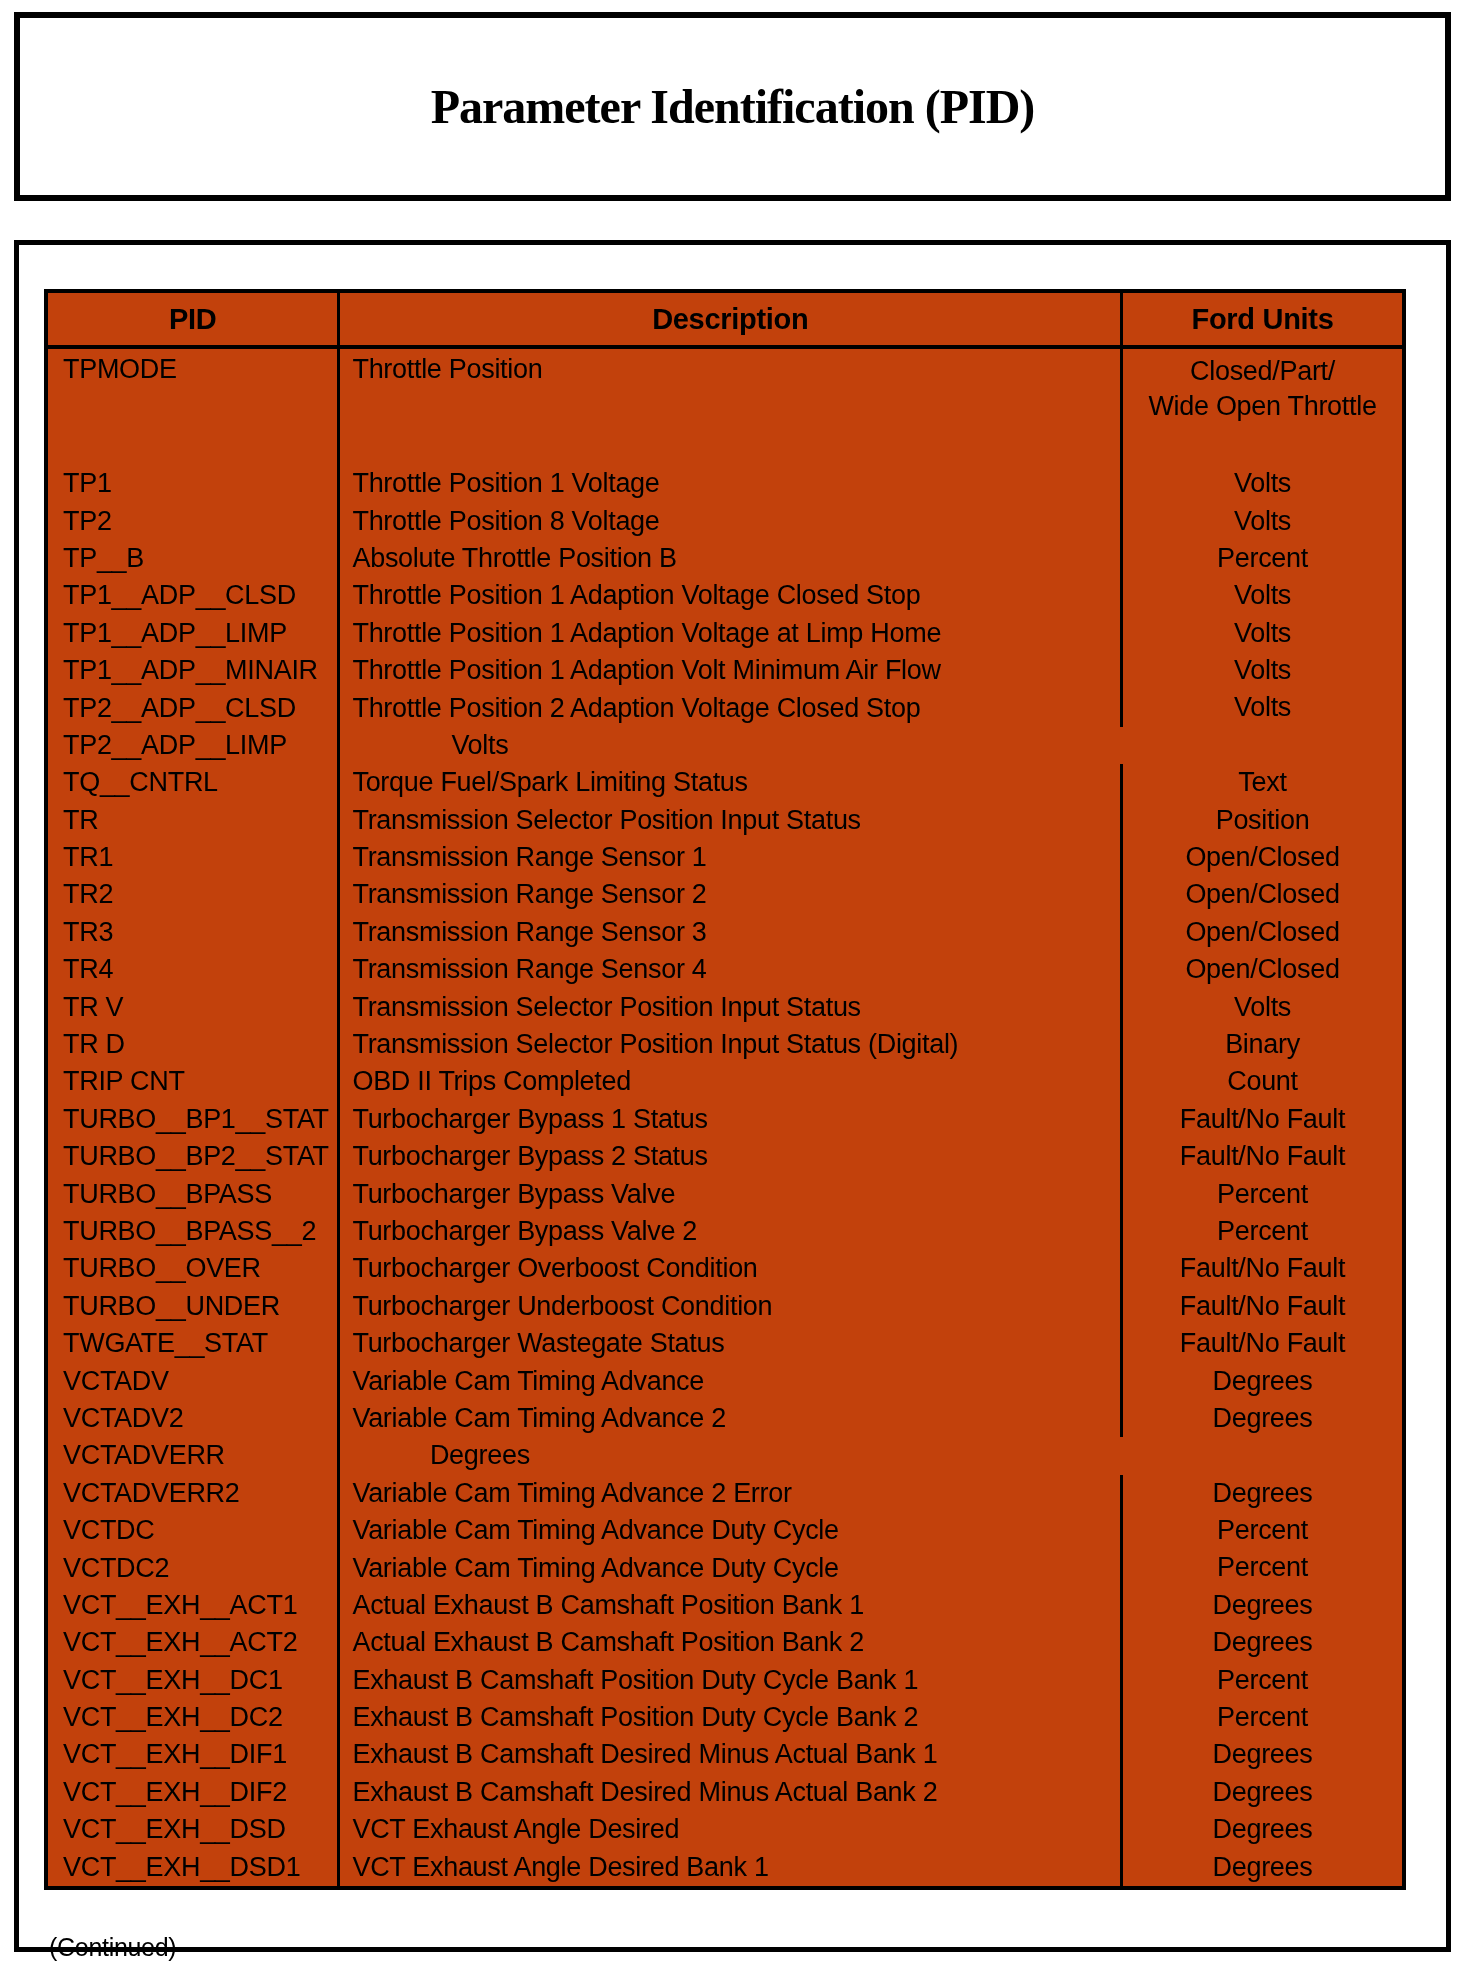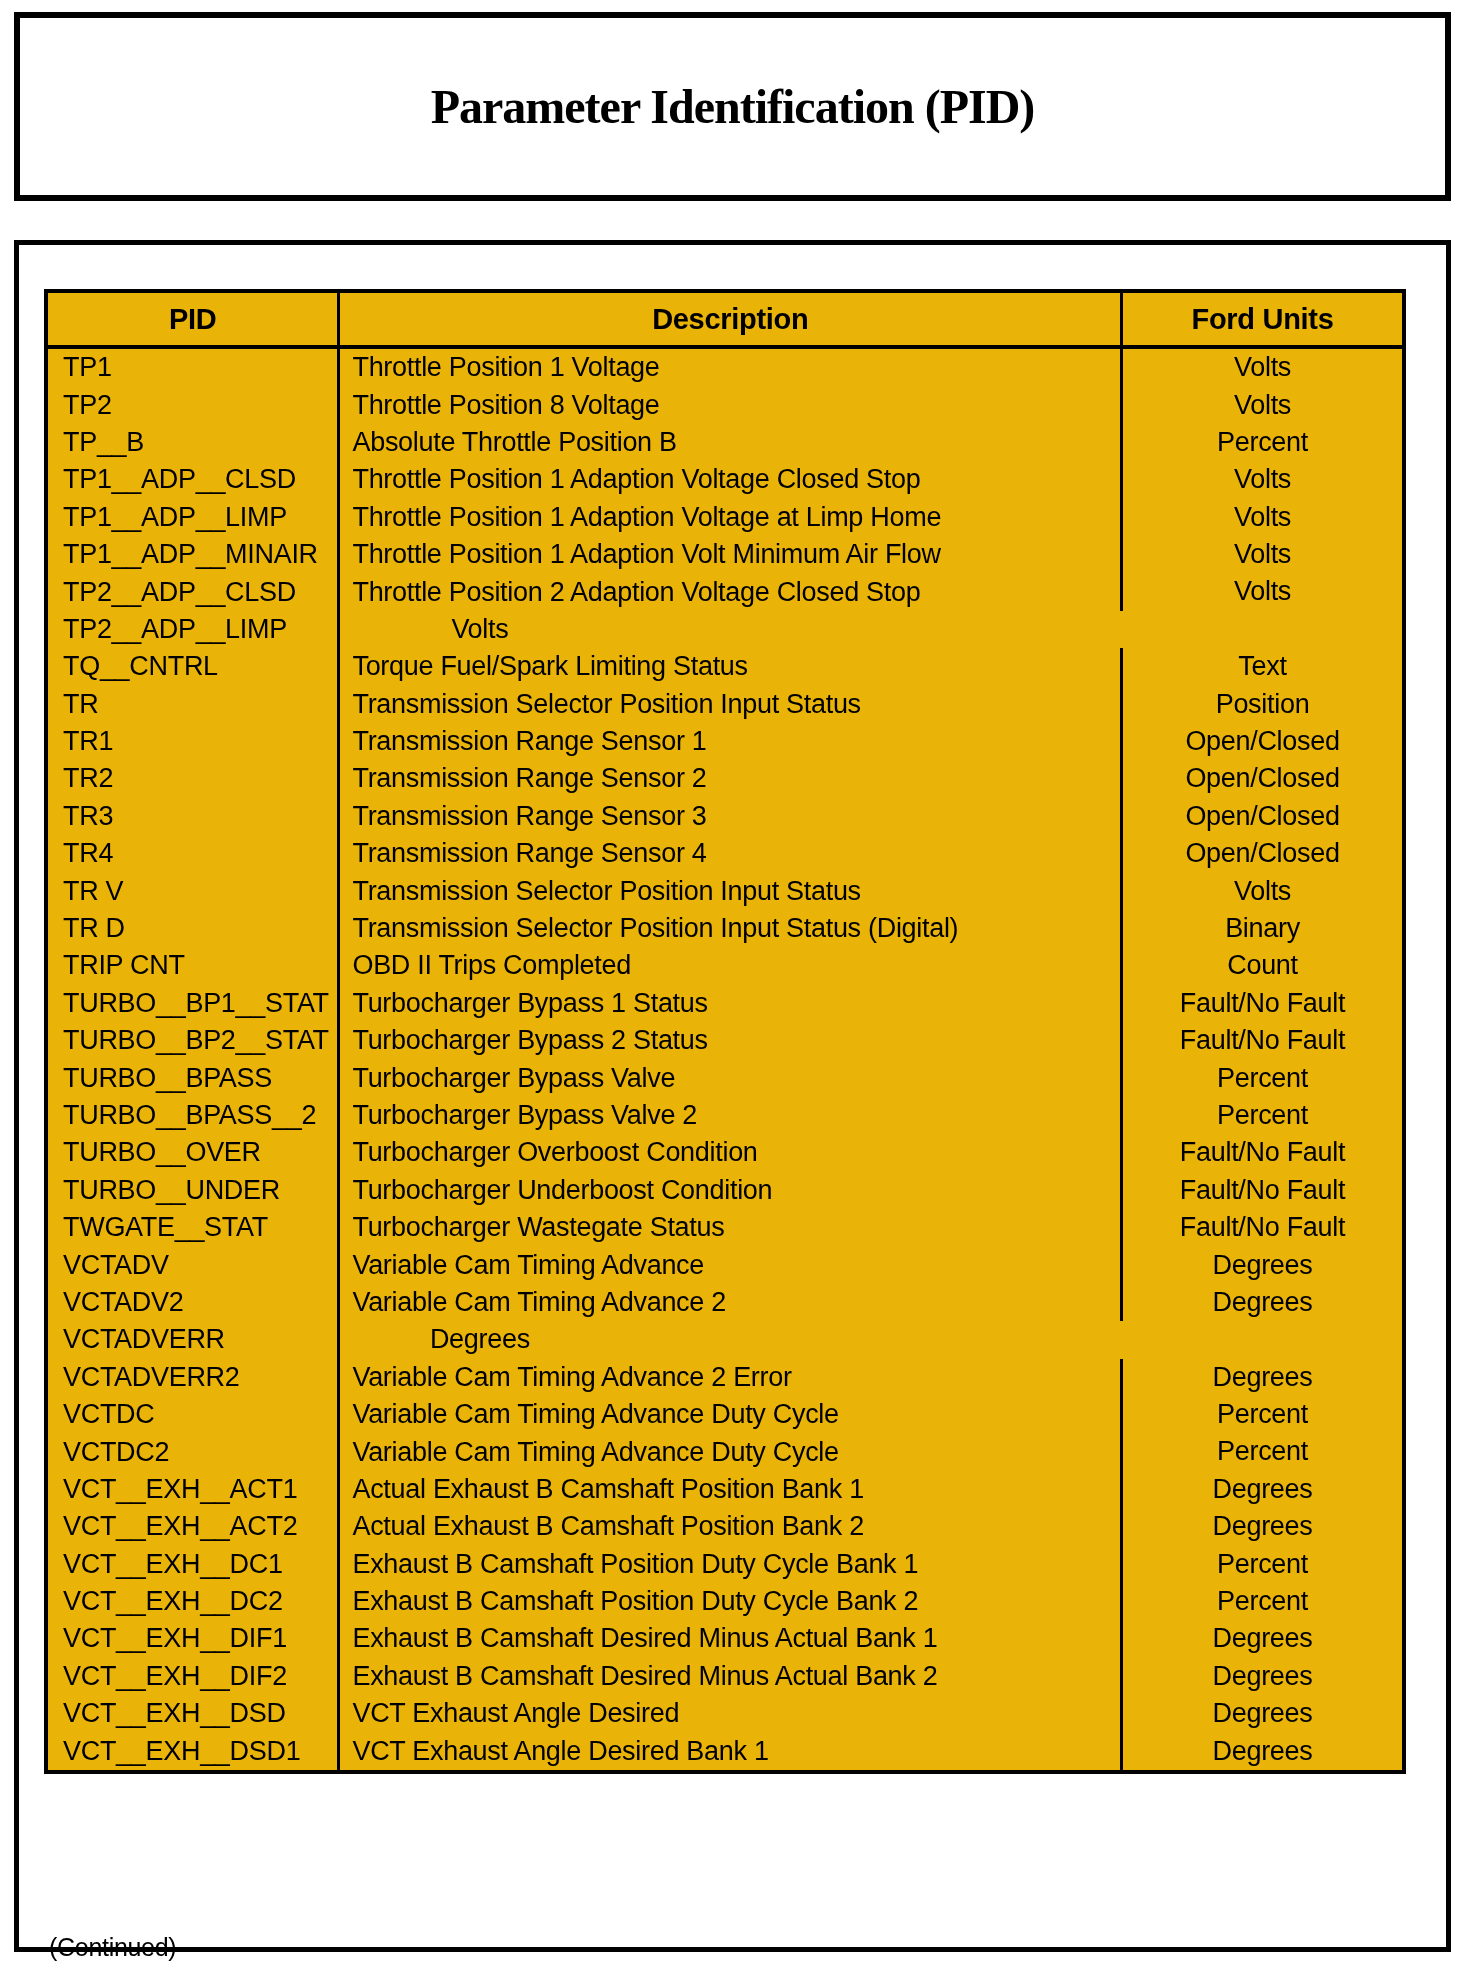--- a/index.html
+++ b/index.html
@@ -35,21 +35,21 @@
     width: 1437px; height: 1712px;
     border: 5px solid #000;
   }
 
   
   .pid-table {
     position: absolute;
     left: 25px; top: 44px;
     width: 1362px;
     border: 4px solid #000;
-    background: #eab308;
+    background: #c2410c;
   }
   .hdr-row {
     display: flex;
     height: 56px;
     border-bottom: 4px solid #000;
     font-weight: bold;
     font-size: 29px;
   }
   .cell { display: flex; align-items: center; }
   .c1 { width: 21.6%; border-right: 3px solid #000; }
@@ -90,20 +90,26 @@
 </div>
 
 <div class="content-box">
   <div class="pid-table">
     <div class="hdr-row">
       <div class="cell c1">PID</div>
       <div class="cell c2">Description</div>
       <div class="cell c3">Ford Units</div>
     </div>
     <div>
+        <div class="body-row tall">
+          <div class="cell c1">TPMODE</div>
+          <div class="cell c2">Throttle Position</div>
+          <div class="cell c3">Closed/Part/
+Wide Open Throttle</div>
+        </div>
         <div class="body-row">
           <div class="cell c1">TP1</div>
           <div class="cell c2">Throttle Position 1 Voltage</div>
           <div class="cell c3">Volts</div>
         </div>
         <div class="body-row">
           <div class="cell c1">TP2</div>
           <div class="cell c2">Throttle Position 8 Voltage</div>
           <div class="cell c3">Volts</div>
         </div>

